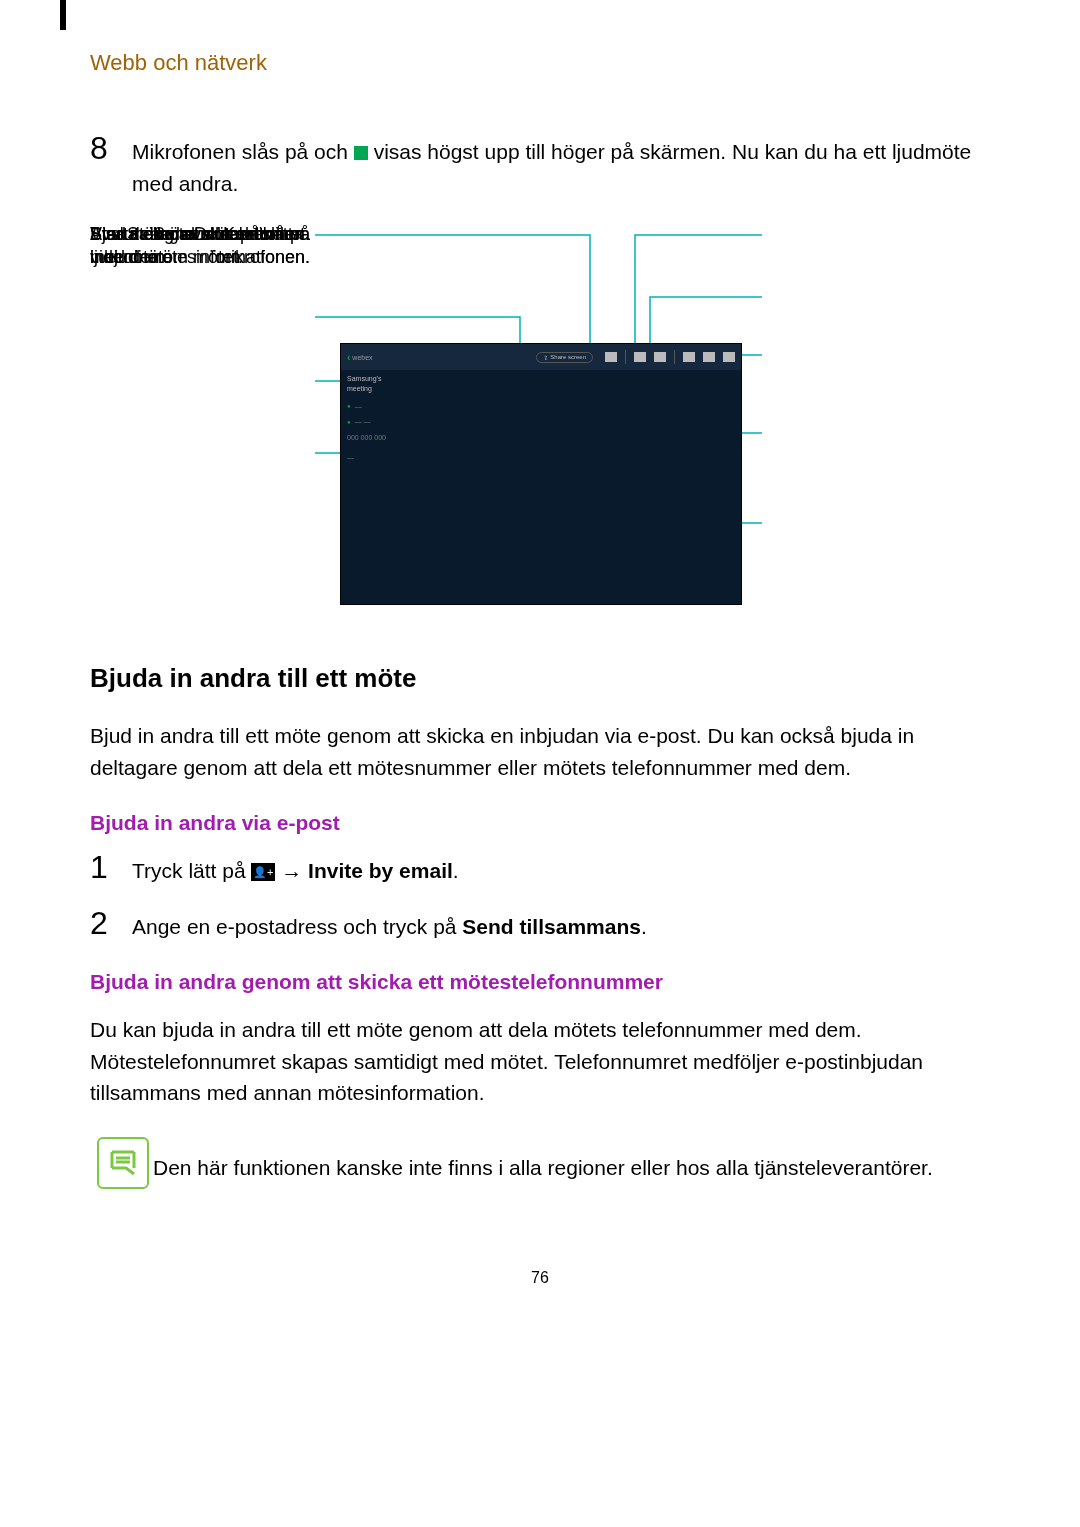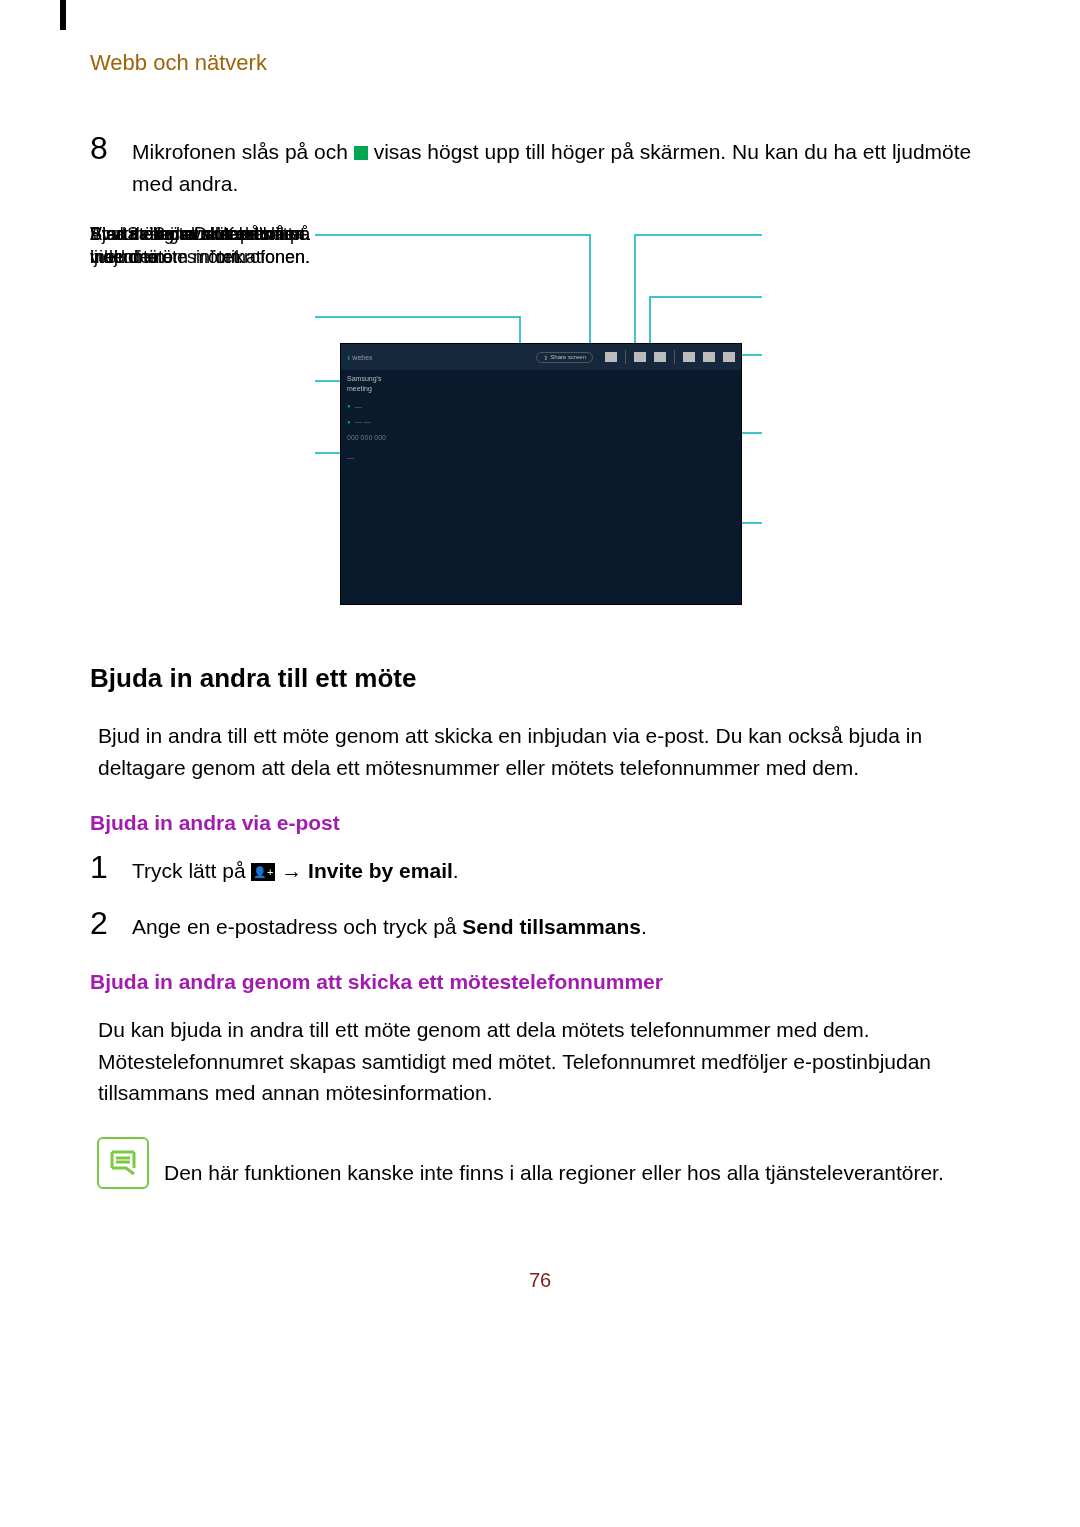--- a/index.html
+++ b/index.html
@@ -170,43 +170,43 @@
   }
 
   h3.sub {
     font-size: 26px;
     font-weight: bold;
     margin: 40px 0 26px 0;
   }
   p.body {
     font-size: 21px;
     line-height: 1.5;
-    margin: 0 0 20px 8px;
+    margin: 0 0 20px 0;
   }
   h4.subsub {
     font-size: 21px;
     font-weight: bold;
     color: #a21caf;
     margin: 28px 0 20px 0;
   }
   .invite-icon {
     display: inline-block;
     width: 24px;
     height: 18px;
     background: #000;
     color: #fff;
     font-size: 11px;
     text-align: center;
     line-height: 18px;
     vertical-align: middle;
   }
   .note {
     display: flex;
-    gap: 15px;
-    align-items: flex-end;
+    gap: 4px;
+    align-items: center;
     margin-top: 28px;
     padding-left: 7px;
   }
   .note-icon {
     width: 48px;
     height: 48px;
     border: 2px solid #7ac943;
     border-radius: 6px;
     display: flex;
     align-items: center;
@@ -218,22 +218,22 @@
     fill: none;
     stroke-width: 3;
   }
   .note-text {
     font-size: 21px;
     line-height: 1.5;
     padding-top: 10px;
   }
   .pagenum {
     text-align: center;
-    font-size: 20px;
-    color: #7f1d1d;
+    font-size: 16px;
+    color: #000000;
     margin-top: 80px;
   }
   .bold {
     font-weight: bold;
   }
 </style>
 </head>
 <body>
 
 <div class="page">

